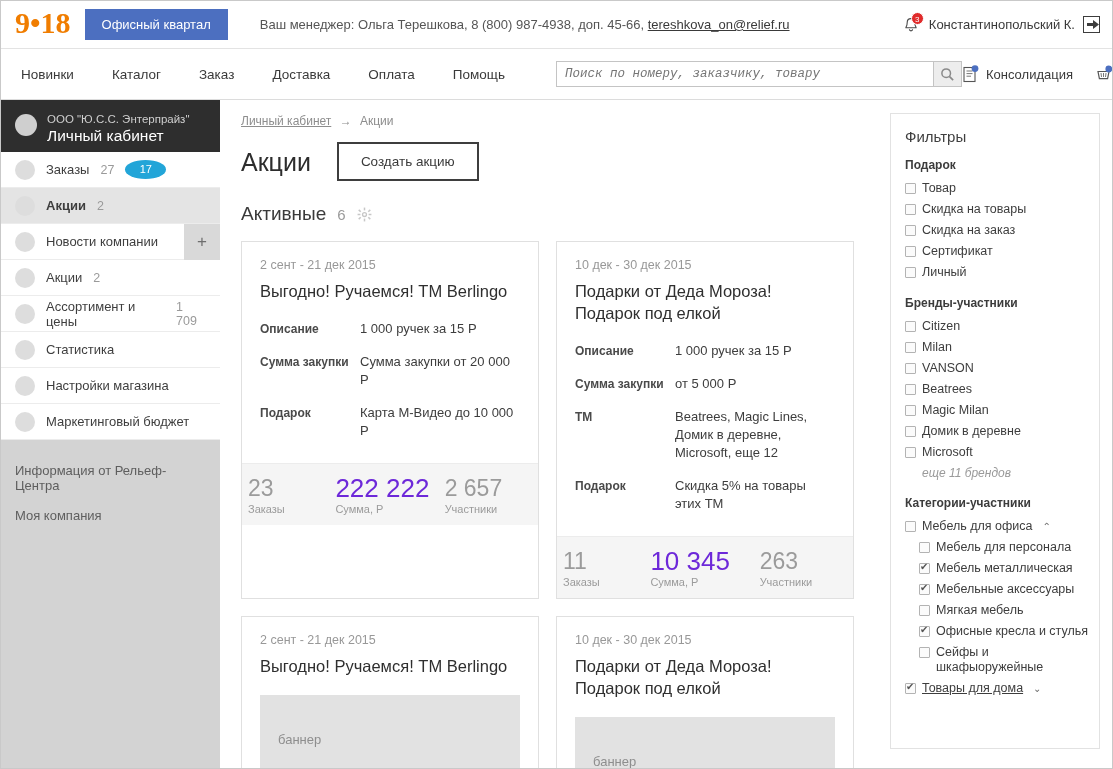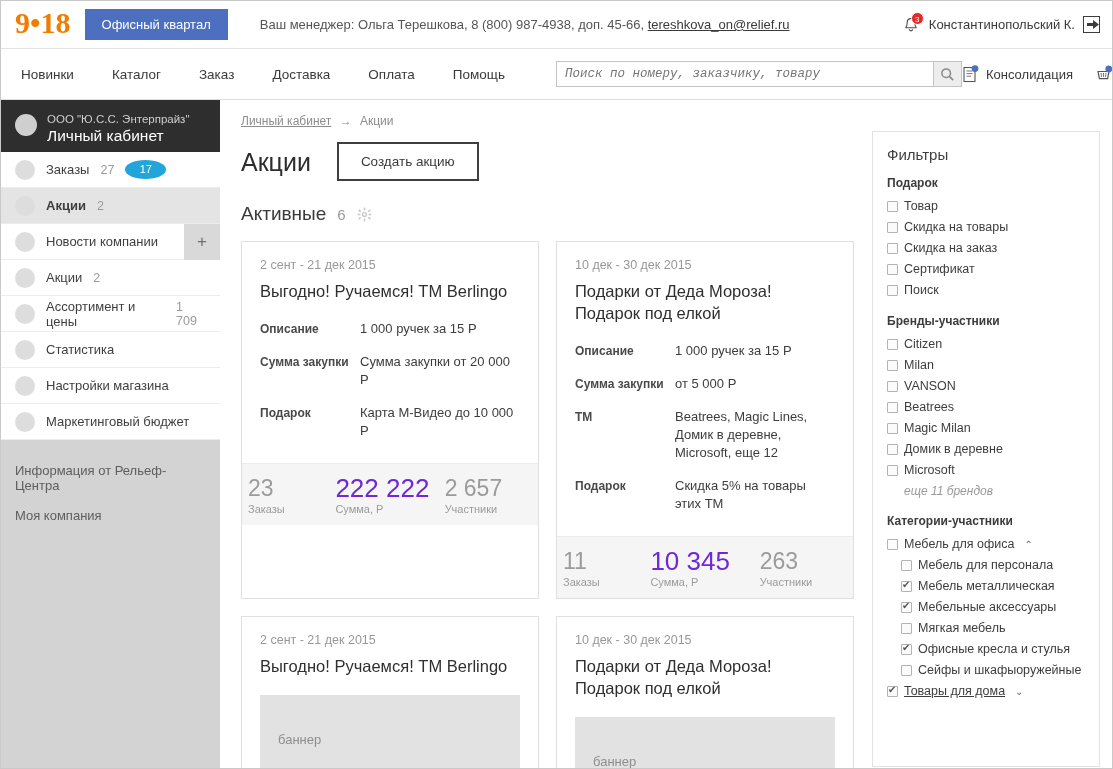--- a/index.html
+++ b/index.html
@@ -116,22 +116,22 @@
   .stat { flex:1; }
   .stat.mid { flex:1.25; }
   .stat-num { font-size:23px; color:#9b9b9b; line-height:30px; }
   .stat.mid .stat-num { font-size:26px; color:#6d28d9; }
   .stat-lbl { font-size:11px; color:#9b9b9b; }
   .banner { background:#e2e2e2; height:88px; margin:2px 0 14px 0;
             display:flex; align-items:center; padding-left:18px;
             font-size:13px; color:#8e8e8e; }
 
   
-  .filters { width:228px; flex-shrink:0; background:#fff; border:1px solid #e2e2e2;
-             margin:31px 12px 0 18px; padding:14px 0 10px 14px; align-self:flex-start;
+  .filters { width:210px; flex-shrink:0; background:#fff; border:1px solid #e2e2e2;
+             margin:13px 12px 0 18px; padding:14px 0 10px 14px; align-self:flex-start;
              height:636px; overflow:hidden; }
   .filters-title { font-size:15px; color:#3f3f3f; margin-bottom:13px; }
   .f-group-title { font-size:12px; font-weight:bold; color:#3c3c3c;
                    margin:0 0 9px 0; }
   .f-group { margin-bottom:16px; }
   .f-row { display:flex; align-items:flex-start; gap:6px; margin-bottom:6px;
            font-size:12.5px; color:#3d3d3d; cursor:pointer; line-height:15px; }
   .f-row.sub { padding-left:14px; }
   .cbx { width:11px; height:11px; border:1px solid #b3b3b3; background:#fbfbfb;
          flex-shrink:0; margin-top:2px; border-radius:1px; position:relative; }
@@ -415,21 +415,21 @@
         <div class="f-row">
           <span class="cbx"></span>
           <span class="lbl">Скидка на заказ</span>
         </div>
         <div class="f-row">
           <span class="cbx"></span>
           <span class="lbl">Сертификат</span>
         </div>
         <div class="f-row">
           <span class="cbx"></span>
-          <span class="lbl">Поиск</span>
+          <span class="lbl">Личный</span>
         </div>
       </div>
 
       <div class="f-group">
         <div class="f-group-title">Бренды-участники</div>
         <div class="f-row">
           <span class="cbx"></span>
           <span class="lbl">Citizen</span>
         </div>
         <div class="f-row">

